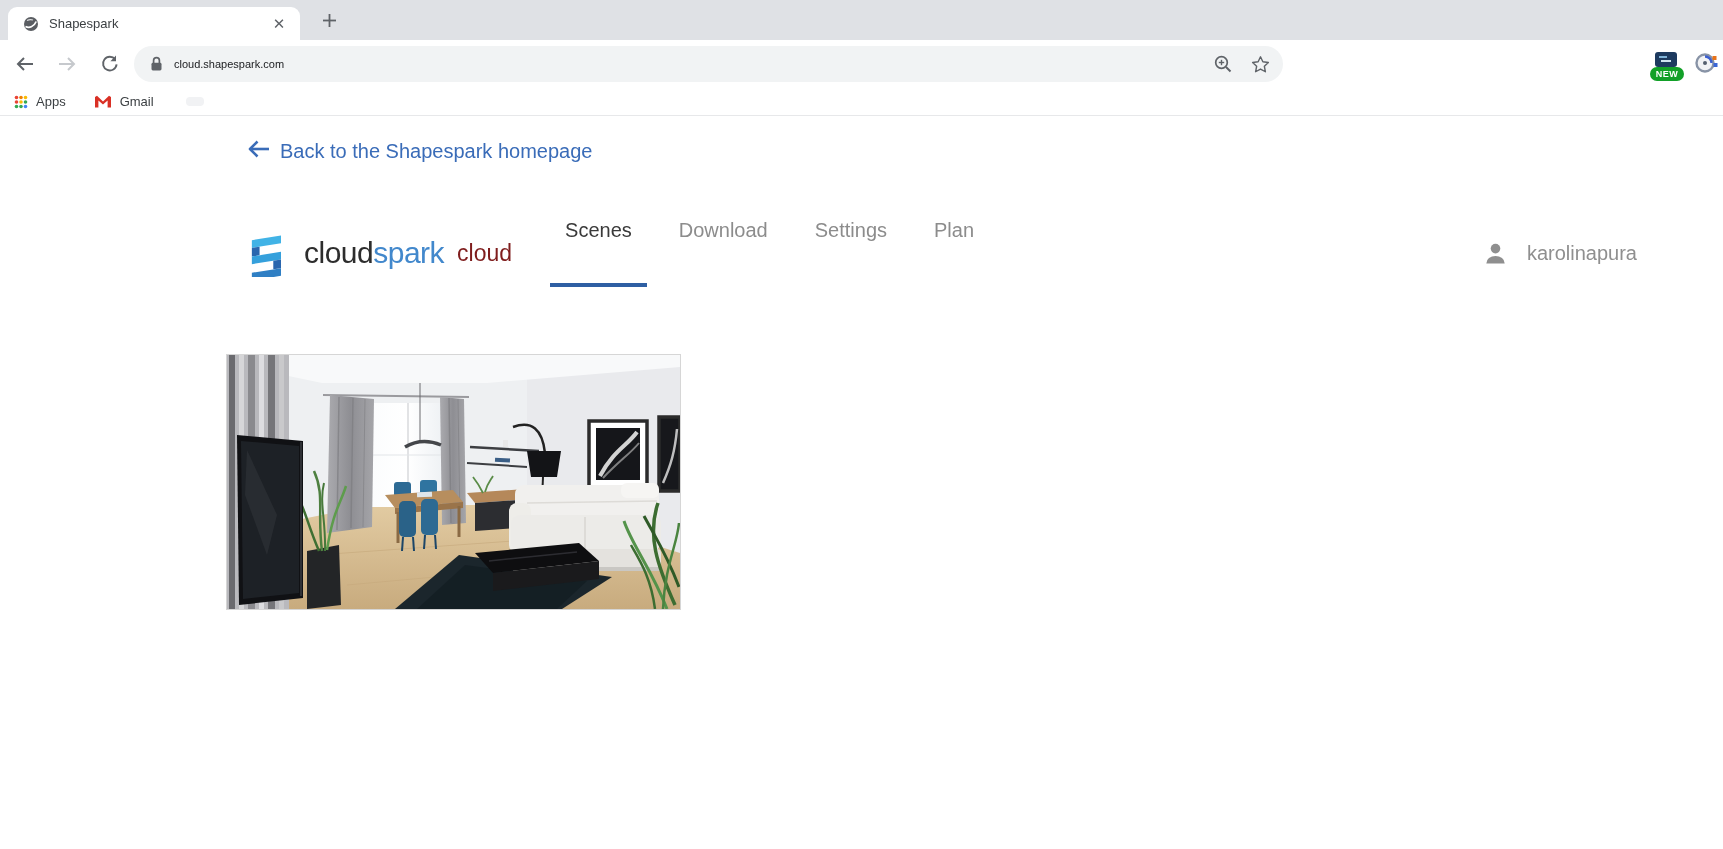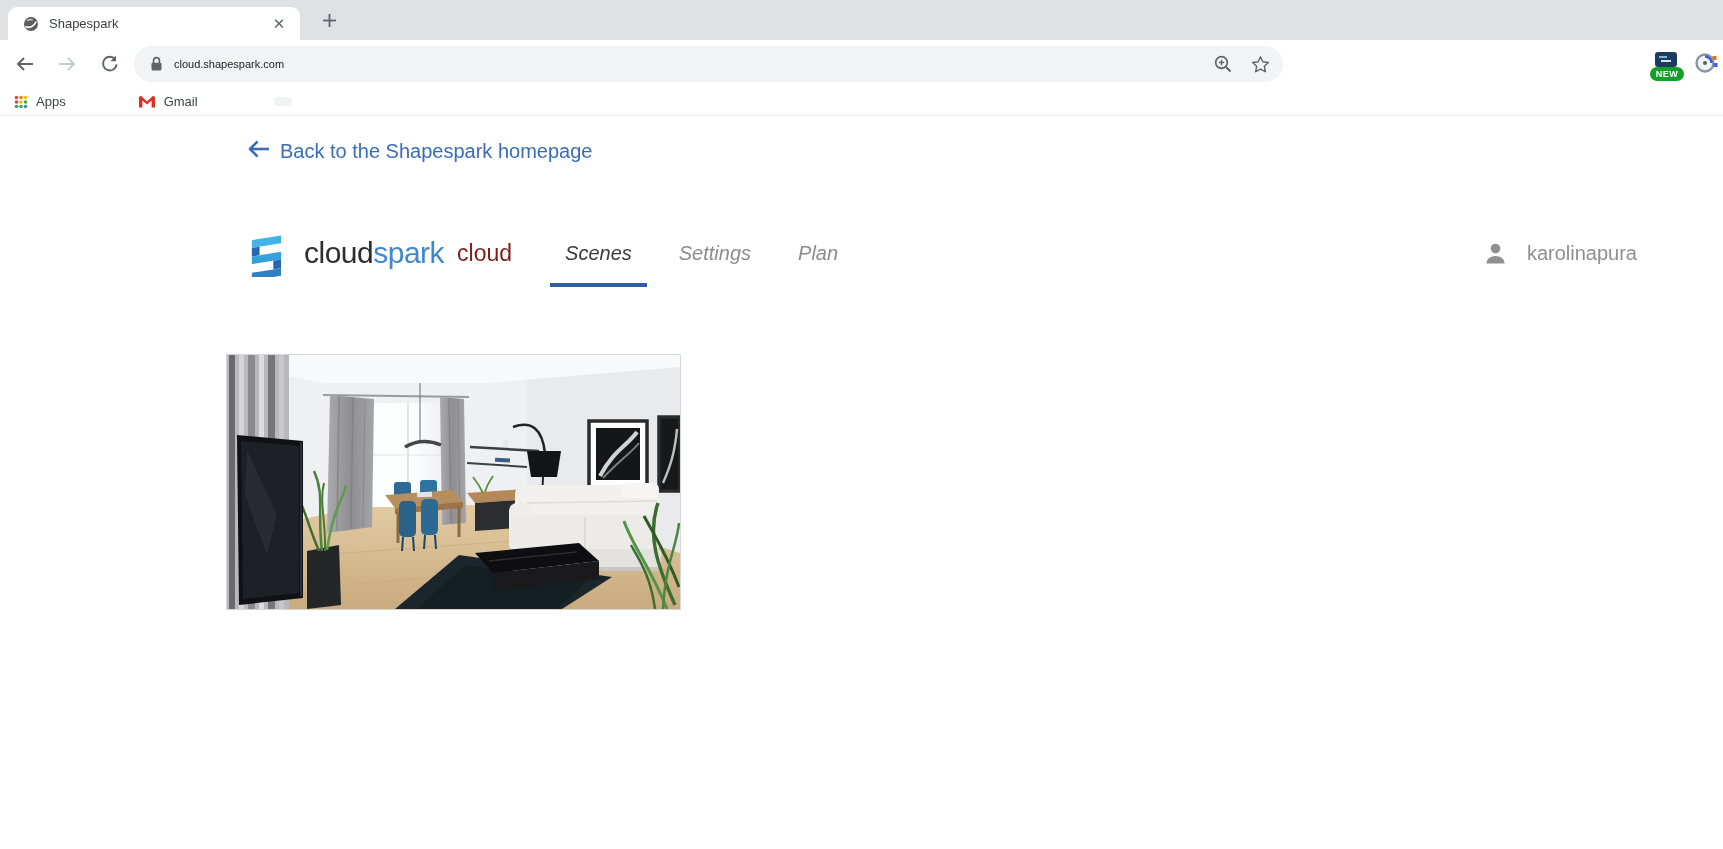--- a/index.html
+++ b/index.html
@@ -25,37 +25,37 @@
 
   .ext-new { position:absolute; left:1655px; top:52px; width:22px; height:15px; background:#1d3a5f; border-radius:3px; overflow:hidden; }
   .ext-new i { position:absolute; display:block; background:#7fb3d8; }
   .ext-new i.b1 { left:4px; top:4px; width:8px; height:2px; }
   .ext-new i.b2 { left:6px; top:8px; width:10px; height:2px; background:#cfe3f0; }
   .new-badge { position:absolute; left:1650px; top:67px; width:34px; height:14px; background:#12a028; color:#fff;
                font-size:9px; font-weight:bold; text-align:center; line-height:14px; border-radius:7px; letter-spacing:.5px; }
   .ext-clock { position:absolute; left:1694px; top:51px; width:24px; height:24px; }
 
   .bookmarks-bar { position:absolute; top:88px; left:0; right:0; height:28px; background:#fff;
-                   border-bottom:1px solid #e7e8ea; display:flex; align-items:center; padding-left:14px;gap:44px; }
+                   border-bottom:1px solid #e7e8ea; display:flex; align-items:center; padding-left:14px; }
   .bookmark { display:flex; align-items:center; margin-right:28px; font-size:13px; color:#3c4043; }
   .bookmark .bm-label { margin-left:8px; }
   .bookmark-ghost { width:18px; height:9px; background:#f1f2f4; border-radius:4px; margin-left:4px; }
 
   
   .back-link { position:absolute; left:247px; top:140px; display:flex; gap:9px;
                color:#3a6cb8; font-size:20px; cursor:pointer; }
   .site-header { position:absolute; left:245px; top:219px; width:1392px; height:68px; display:flex; align-items:center; }
   .logo-group { display:flex; align-items:center; cursor:pointer; }
   .logo-word { font-size:30px; letter-spacing:-0.5px; color:#2d2d2d; margin-left:11px; }
   .logo-word .spark { color:#4288cc; }
   .logo-cloud { font-size:23px; color:#7f1d1d; margin-left:13px; }
 
   .nav-tabs { display:flex; margin-left:38px; height:68px; }
-  .nav-tab { position:relative; height:68px; display:flex; align-items:center; padding:0 15px; margin-right:17px;
-             font-size:20px; color:#8c8c8c; cursor:pointer; white-space:nowrap;font-style:italic; }
+  .nav-tab { position:relative; height:68px; display:flex; padding:0 15px; margin-right:17px;
+             font-size:20px; color:#8c8c8c; cursor:pointer; white-space:nowrap; }
   .nav-tab.active { color:#3a3a3a; }
   .tab-underline { position:absolute; left:0; bottom:0; width:100%; height:4px; background:#2e5fa3; }
 
   .user-block { margin-left:auto; display:flex; align-items:center; gap:20px; color:#8f8f8f; font-size:20px; cursor:pointer; }
 
   .scene-card { position:absolute; left:226px; top:354px; width:455px; border:1px solid #d6d6d6; background:#fff; }
   .scene-thumb { display:block; width:453px; height:254px; }
   .scene-info { padding:12px 17px 15px 17px; }
   .scene-title { font-size:21px; font-weight:bold; color:#202020; }
   .scene-stats { margin-top:12px; display:flex; align-items:center; }
@@ -180,20 +180,23 @@
         </g>
       </svg>
       <span class="logo-word"><span>cloud</span><span class="spark">spark</span></span>
       <span class="logo-cloud">cloud</span>
     </div>
 
     <div class="nav-tabs">
       <div class="nav-tab active">
         <span>Scenes</span>
         <div class="tab-underline"></div>
+      </div>
+      <div class="nav-tab">
+        <span>Download</span>
       </div>
       <div class="nav-tab">
         <span>Settings</span>
       </div>
       <div class="nav-tab">
         <span>Plan</span>
       </div>
     </div>
 
     <div class="user-block">

